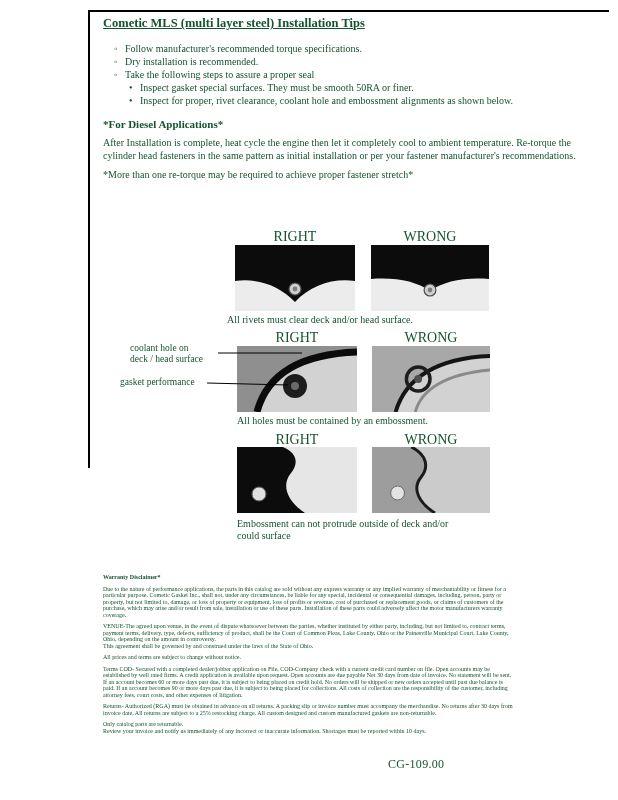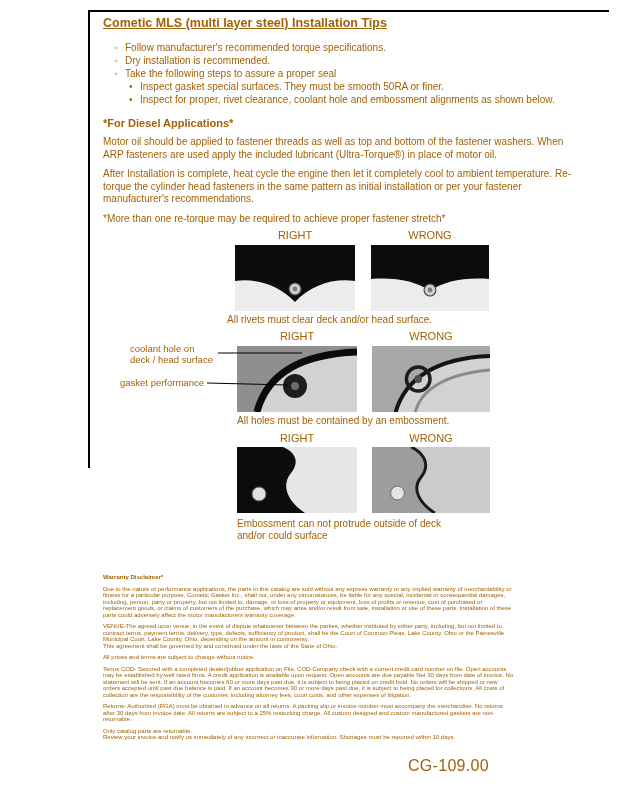--- a/index.html
+++ b/index.html
@@ -1,64 +1,63 @@
 <!DOCTYPE html>
 <html><head>
 <meta charset="utf-8">
 <style>
   html, body { margin:0; padding:0; background:#ffffff; }
   .page {
-    position:relative; width:618px; height:800px; background:#ffffff; color:#a16207;
-    font-family:Liberation Sans, sans-serif; overflow:hidden;
+    position:relative; width:618px; height:800px; background:#ffffff; color:#14532d;
+    font-family:Liberation Serif, serif; overflow:hidden;
   }
   .top-rule { position:absolute; left:88px; top:10px; width:521px; height:2px; background:#000; }
   .left-rule { position:absolute; left:88px; top:10px; width:2px; height:458px; background:#000; }
 
   .text-top { position:absolute; left:103px; top:16px; width:492px; }
   .title { font-size:12.5px; font-weight:bold; text-decoration:underline; margin:0 0 8px 0; }
   ul.tips { list-style:none; margin:11px; padding:0; font-size:10px; line-height:13px; }
   li.tip { position:relative; padding-left:11px; }
   li.tip::before { content:"\25E6"; position:absolute; left:0; top:0; }
   li.subtip { position:relative; padding-left:26px; }
   li.subtip::before { content:"\2022"; position:absolute; left:15px; top:0; }
   .diesel-heading { font-size:11px; font-weight:bold; margin:9px 0 7px 0; }
   .para { font-size:10px; line-height:12.5px; margin:0 0 7px 0; width:478px; }
 
   .figures { position:absolute; left:0; top:0; width:618px; height:800px; }
-  .fig-label { position:absolute; width:120px; text-align:center; font-size:11px; }
+  .fig-label { position:absolute; width:120px; text-align:center; font-size:14px; }
   .fig-img { position:absolute; width:120px; height:66px; }
   .fig-img svg { display:block; width:100%; height:100%; }
   .fig-caption { position:absolute; font-size:10px; line-height:11.5px; }
   .ann { position:absolute; font-size:9.5px; line-height:11px; white-space:pre-line; }
   .ann-lines { position:absolute; left:195px; top:340px; width:114px; height:50px; }
 
   .legal { position:absolute; left:103px; top:574px; width:412px; font-size:6px; line-height:6.5px; }
   .legal-heading { font-weight:bold; margin:0 0 5px 0; }
   .legal p { margin:0 0 5px 0; white-space:pre-line; }
 
-  .doc-number { position:absolute; left:408px; top:757px; font-size:16px; letter-spacing:0.3px; }
+  .doc-number { position:absolute; left:388px; top:757px; font-size:12px; letter-spacing:0.3px; }
 </style>
 </head>
 <body>
 
 <div class="page">
   <div class="top-rule"></div>
   <div class="left-rule"></div>
 
   <div class="text-top">
     <h1 class="title">Cometic MLS (multi layer steel) Installation Tips</h1>
     <ul class="tips">
       <li class="tip">Follow manufacturer's recommended torque specifications.</li>
       <li class="tip">Dry installation is recommended.</li>
       <li class="tip">Take the following steps to assure a proper seal</li>
       <li class="subtip">Inspect gasket special surfaces.  They must be smooth 50RA or finer.</li>
       <li class="subtip">Inspect for proper, rivet clearance, coolant hole and embossment alignments as shown below.</li>
     </ul>
     <div class="diesel-heading">*For Diesel Applications*</div>
-    <p class="para">Motor oil should be applied to fastener threads as well as top and bottom of the fastener washers. When ARP fasteners are used apply the included lubricant (Ultra-Torque®) in place of motor oil.</p>
     <p class="para">After Installation is complete, heat cycle the engine then let it completely cool to ambient temperature. Re-torque the cylinder head fasteners in the same pattern as initial installation or per your fastener manufacturer's recommendations.</p>
     <p class="para">*More than one re-torque may be required to achieve proper fastener stretch*</p>
   </div>
 
   <div class="figures">
 
     <div class="fig-label" style="left:235px; top:229px;">RIGHT</div>
     <div class="fig-label" style="left:371px; top:229px; width:118px;">WRONG</div>
     <div class="fig-img" style="left:235px; top:245px;">
       <svg viewBox="0 0 120 66" preserveAspectRatio="none">

